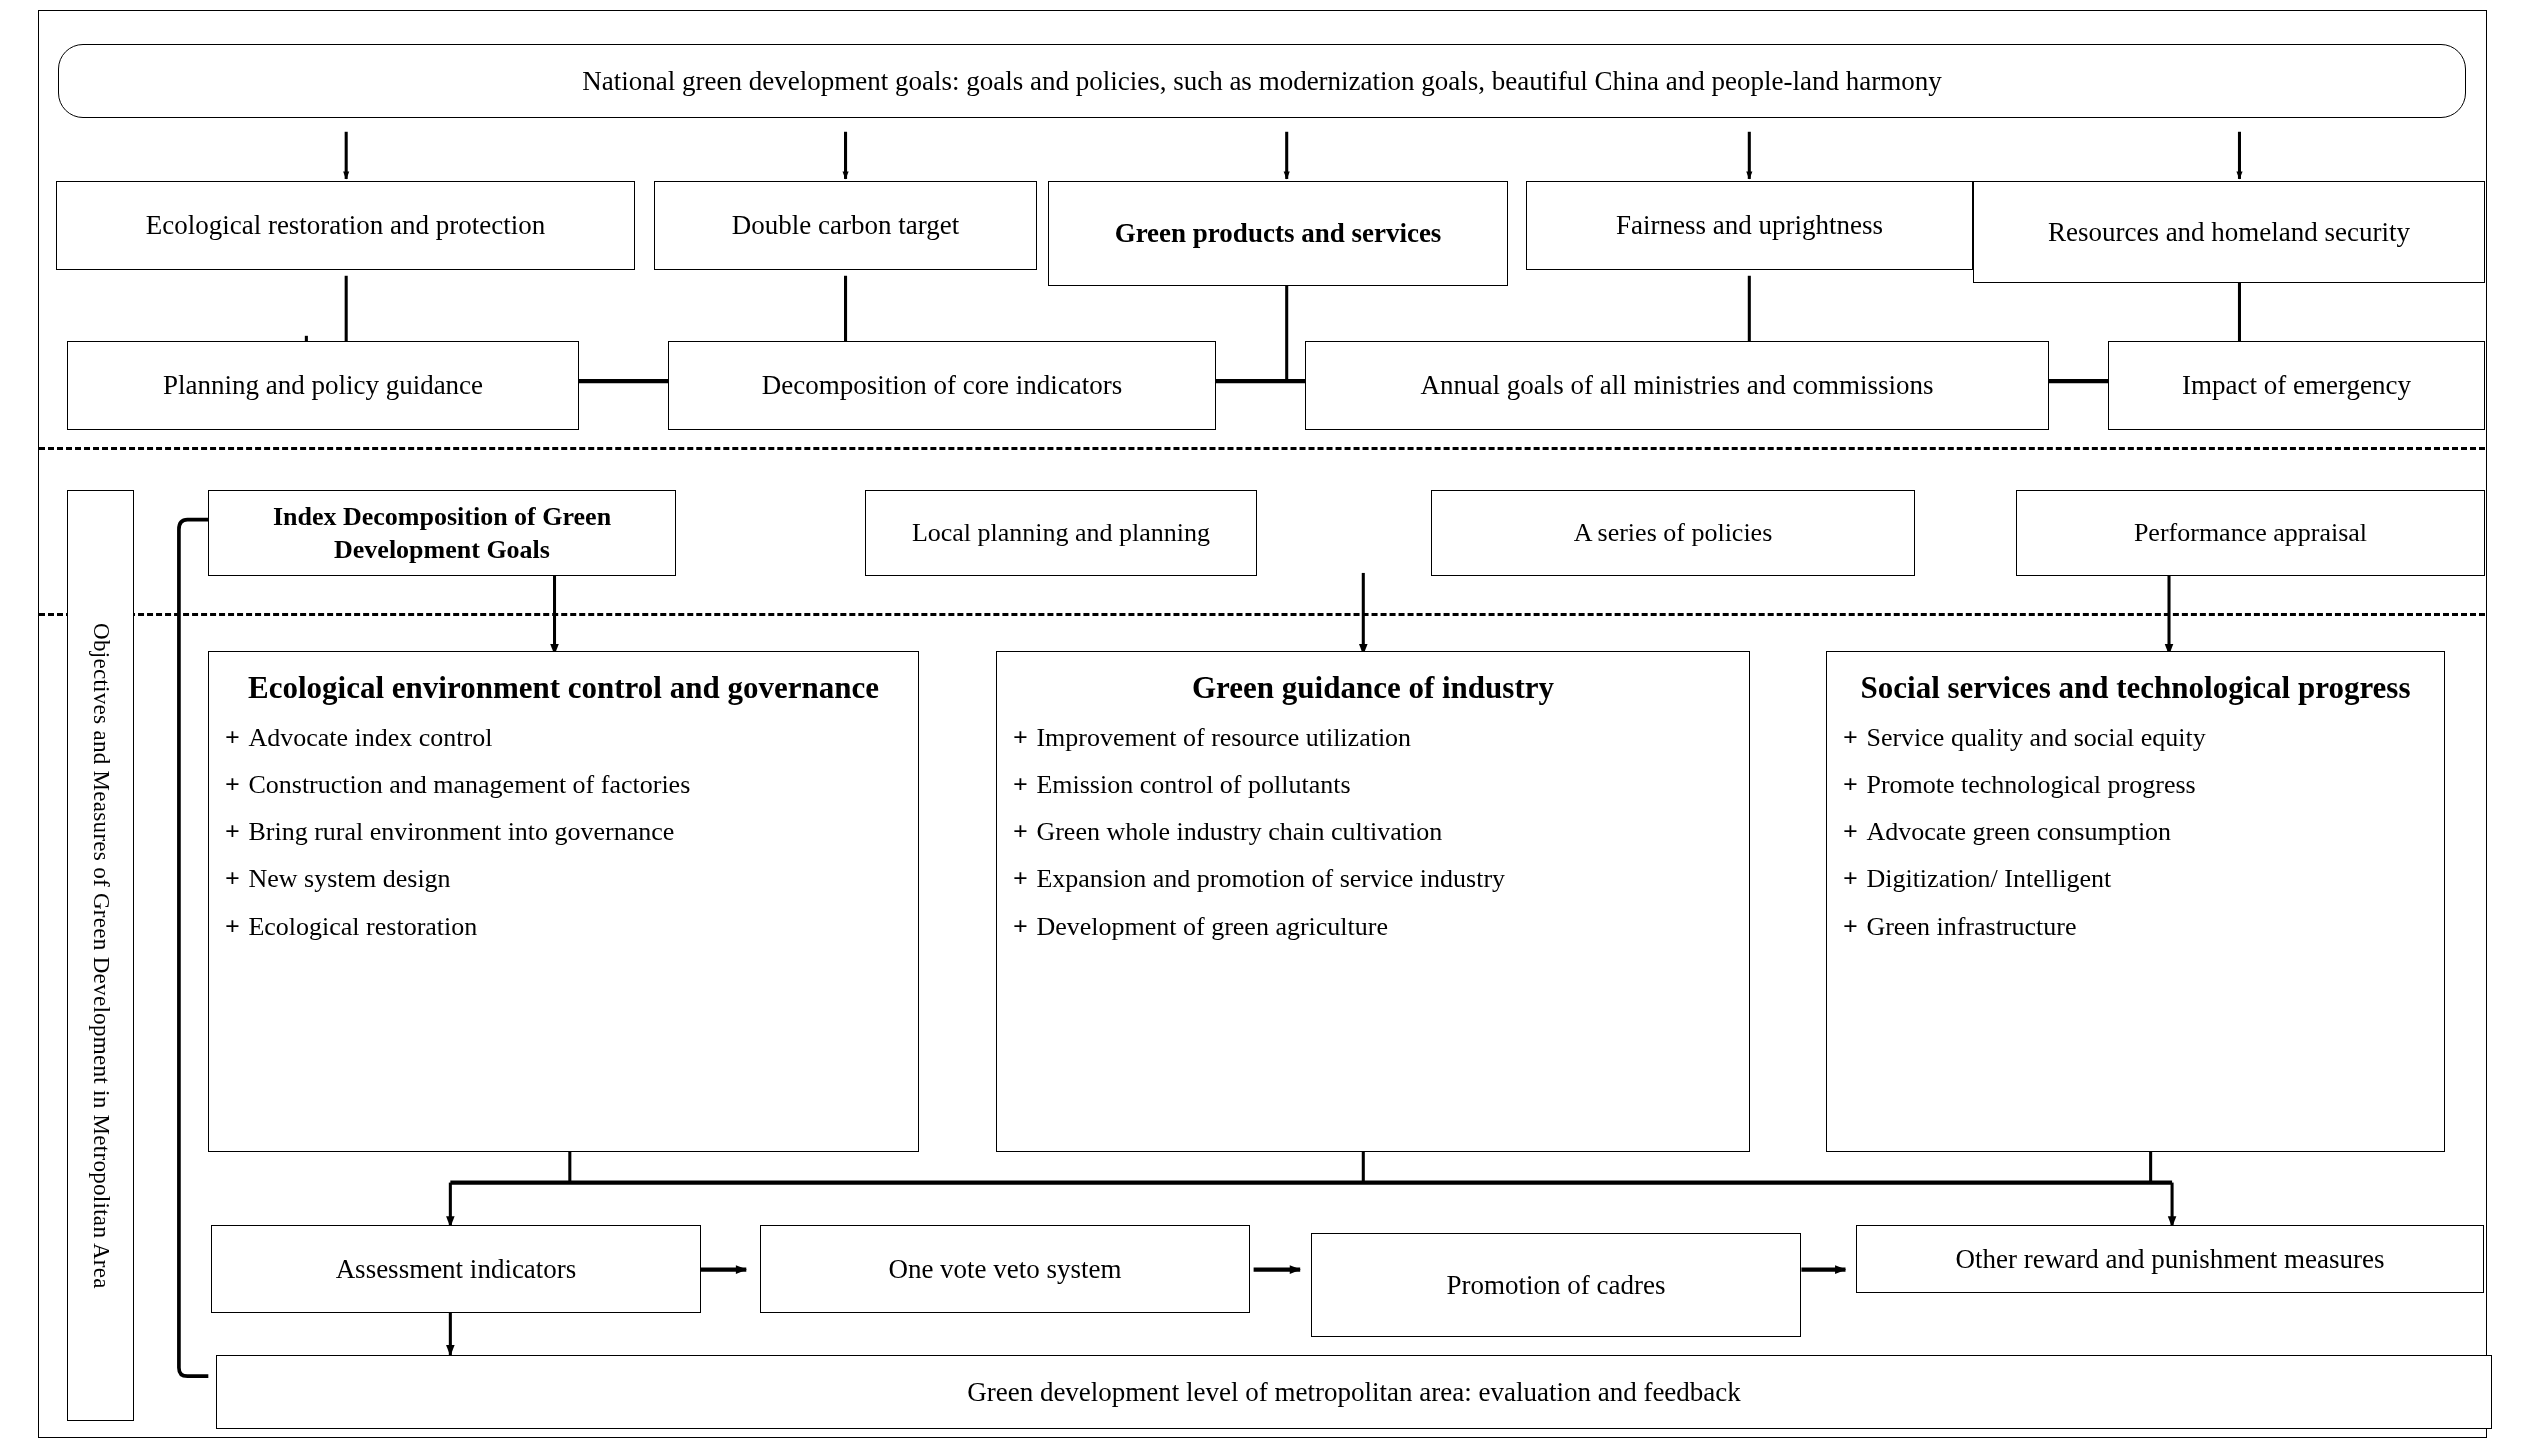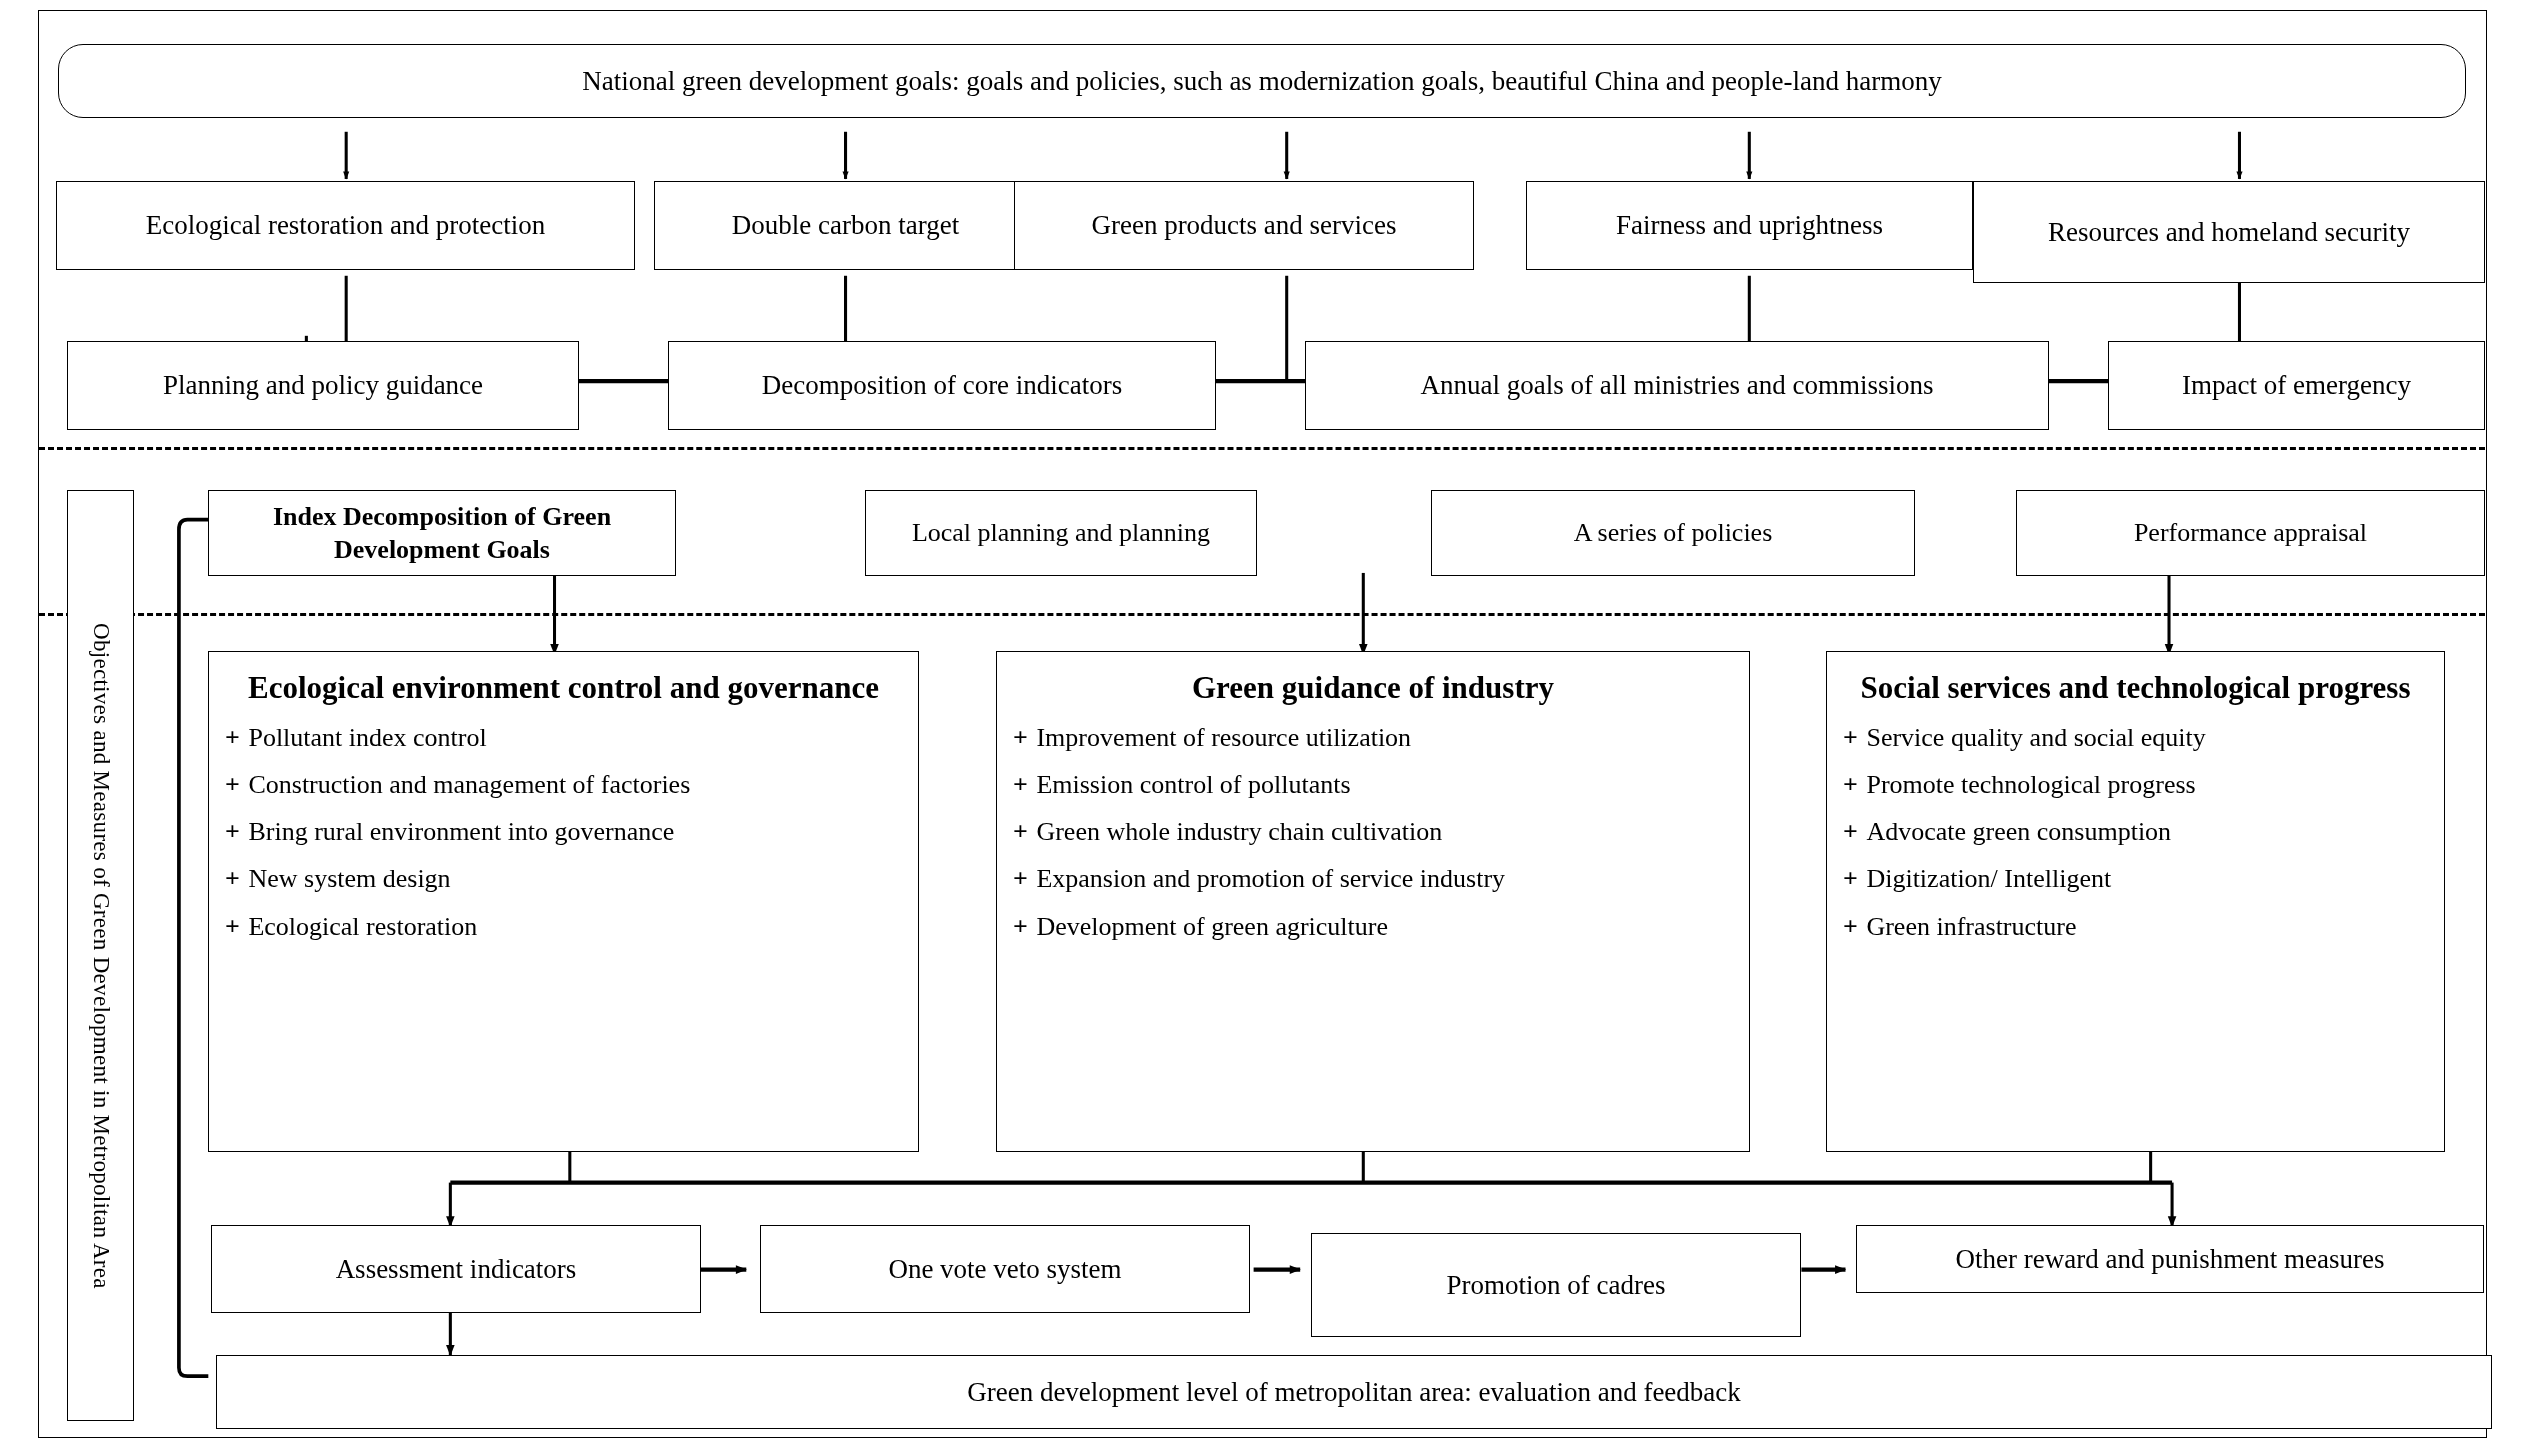--- a/index.html
+++ b/index.html
@@ -193,21 +193,21 @@
   <div class="box fs-banner" style="left:58px; top:44px; width:2408px; height:74px;border-radius:25px;">
     <span class="txt">National green development goals: goals and policies, such as modernization goals, beautiful China and people-land harmony</span>
   </div>
 
   <div class="box fs-node" style="left:56px; top:181px; width:579px; height:89px;">
     <span class="txt">Ecological restoration and protection</span>
   </div>
   <div class="box fs-node" style="left:654px; top:181px; width:383px; height:89px;">
     <span class="txt">Double carbon target</span>
   </div>
-  <div class="box fs-node" style="left:1014px; top:181px; width:460px; height:89px;">
+  <div class="box fs-node" style="left:1048px; top:181px; width:460px; height:105px;font-weight:bold;">
     <span class="txt">Green products and services</span>
   </div>
   <div class="box fs-node" style="left:1526px; top:181px; width:447px; height:89px;">
     <span class="txt">Fairness and uprightness</span>
   </div>
   <div class="box fs-node" style="left:1973px; top:181px; width:512px; height:102px;">
     <span class="txt">Resources and homeland security</span>
   </div>
 
   <div class="box fs-node" style="left:67px; top:341px; width:512px; height:89px;">
@@ -238,21 +238,21 @@
   </div>
   <div class="box fs-small" style="left:2016px; top:490px; width:469px; height:86px;">
     <span class="txt">Performance appraisal</span>
   </div>
 
   <div class="panel" style="left:208px; top:651px; width:711px; height:501px;">
     <div class="panel-title">Ecological environment control and governance</div>
     <ul class="plus-list">
       <li>
           <span class="plus">+</span>
-          <span class="itxt">Pollutant index control</span>
+          <span class="itxt">Advocate index control</span>
         </li>
       <li>
           <span class="plus">+</span>
           <span class="itxt">Construction and management of factories</span>
         </li>
       <li>
           <span class="plus">+</span>
           <span class="itxt">Bring rural environment into governance</span>
         </li>
       <li>

